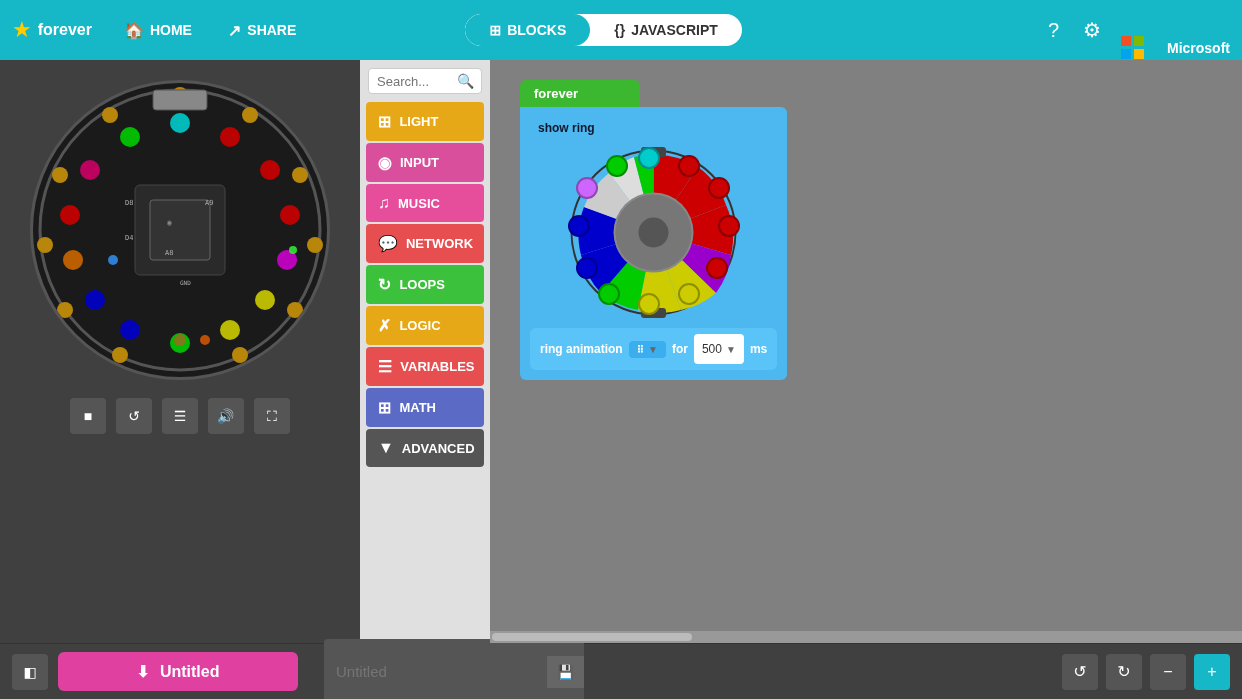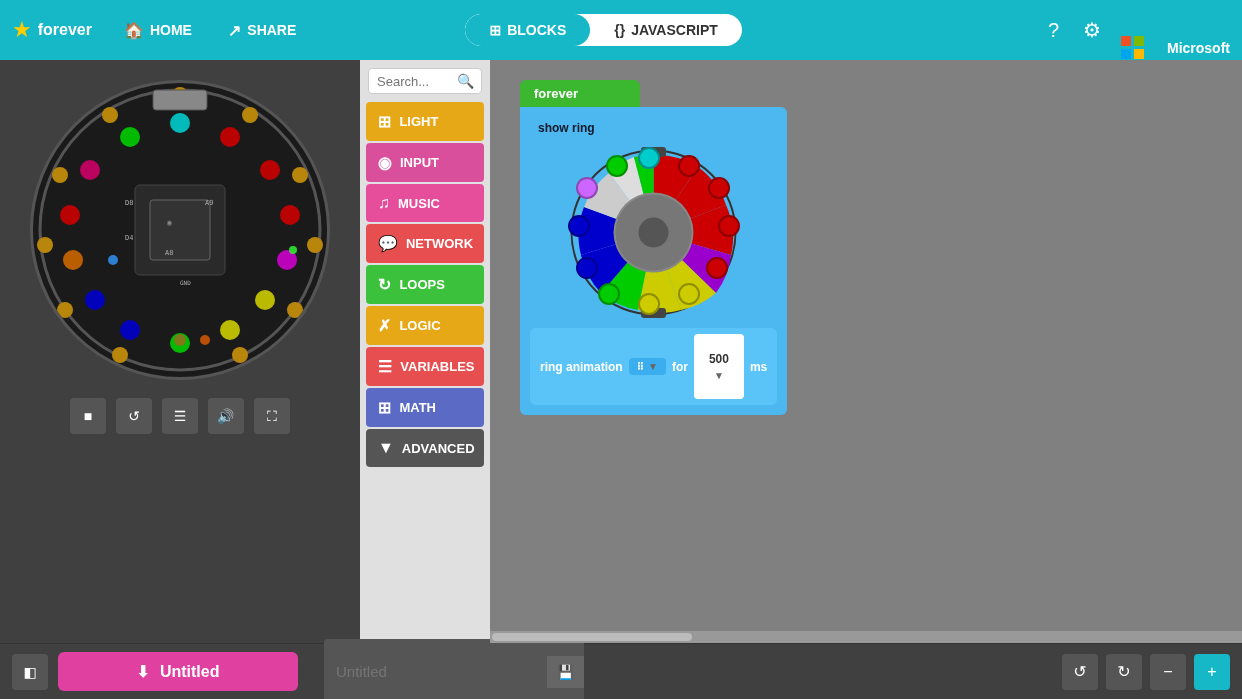--- a/index.html
+++ b/index.html
@@ -283,29 +283,28 @@
       padding: 3px 8px;
       display: flex;
       align-items: center;
       gap: 4px;
       font-size: 11px;
       cursor: pointer;
     }
     .num-input {
       background: white;
       border-radius: 4px;
-      padding: 18px 8px;
+      padding: 8px 8px;
       font-size: 12px;
-      font-weight: bold;
+      font-weight: normal;
       color: #333;
       display: flex;
       align-items: center;
       gap: 4px;
       min-width: 50px;
-      flex-direction: column;
     }
     .dropdown-arrow { font-size: 10px; color: #666; }
 
     
     #bottom-bar {
       height: 56px;
       background: #404040;
       display: flex;
       align-items: center;
       padding: 0 12px;

